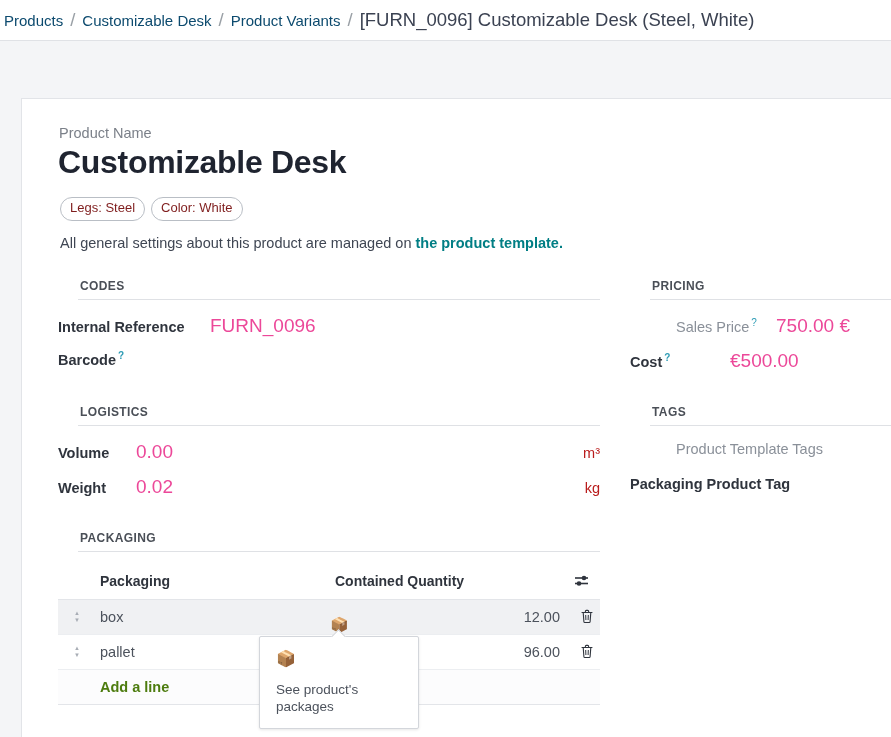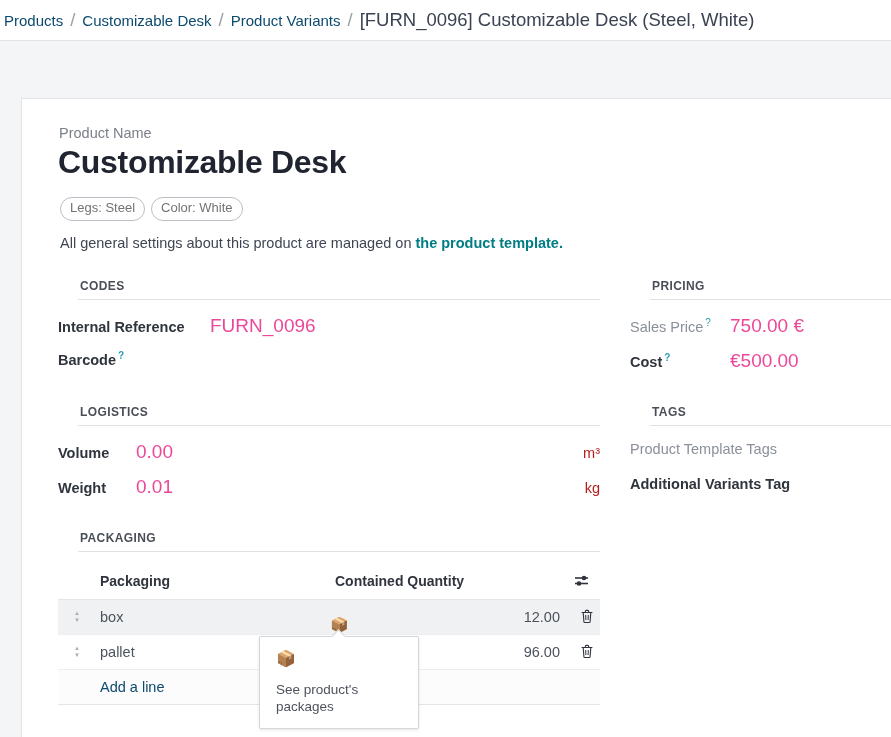--- a/index.html
+++ b/index.html
@@ -76,21 +76,21 @@
     margin: 0 0 16px 0;
     line-height: 1.2;
   }
   .chips { display: flex; gap: 6px; margin: 0 0 14px 2px; }
   .chip {
     display: inline-block;
     border: 1px solid #b9bec5;
     border-radius: 12px;
     padding: 2px 9px 3px 9px;
     font-size: 13px;
-    color: #737373;
+    color: #7f1d1d;
     line-height: 1.25;
     cursor: pointer;
   }
   .note {
     font-size: 14.5px;
     color: #3f4653;
     margin: 0 0 28px 2px;
   }
   .note a { color: #017e84; font-weight: bold; text-decoration: none; cursor: pointer; }
 
@@ -116,21 +116,21 @@
     align-items: baseline;
     min-height: 23px;
     margin-bottom: 12px;
   }
   .frow .flabel {
     font-size: 14.5px;
     font-weight: bold;
     color: #2f343d;
     flex: none;
   }
-  .frow .flabel.muted { font-weight: normal; color: #8a9099; }
+  .frow .flabel.muted { font-weight: normal; color: #8a9099; margin-left: 46px; }
   .frow .fval {
     font-size: 19px;
     color: #ec4899;
     margin-left: 10px;
     flex: 1;
   }
   .frow .fsuffix {
     font-size: 14.5px;
     color: #b91c1c;
     flex: none;
@@ -194,24 +194,25 @@
     cursor: pointer;
     vertical-align: -2px;
   }
   .cols-icon {
     display: inline-block;
     width: 16px; height: 13px;
     cursor: pointer;
     vertical-align: -1px;
   }
   .addline {
-    color: #0c4a6e;
+    color: #4d7c0f;
     font-size: 14.5px;
     cursor: pointer;
     padding-left: 4px;
+    font-weight: bold;
   }
   tr.addline-row td { background: #fcfcfd; border-bottom: 1px solid #e3e5e9; }
 
   
   .pkg-emoji {
     font-size: 15px;
     line-height: 1;
     cursor: pointer;
     user-select: none;
   }
@@ -298,21 +299,21 @@
         <div class="sect-title gap">LOGISTICS</div>
 
         <div class="lw-logi">
           <div class="frow">
             <span class="flabel">Volume</span>
             <span class="fval">0.00</span>
             <span class="fsuffix">m³</span>
           </div>
           <div class="frow">
             <span class="flabel">Weight</span>
-            <span class="fval">0.01</span>
+            <span class="fval">0.02</span>
             <span class="fsuffix">kg</span>
           </div>
         </div>
 
         <div class="pack-wrap">
           <div class="sect-title">PACKAGING</div>
 
           <table class="pack">
             <thead>
               <tr>
@@ -406,21 +407,21 @@
         </div>
 
         <div class="sect-title gap">TAGS</div>
 
         <div>
           <div class="frow">
             <span class="flabel muted">Product Template Tags</span>
             <span class="fval"></span>
           </div>
           <div class="frow">
-            <span class="flabel">Additional Variants Tag</span>
+            <span class="flabel">Packaging Product Tag</span>
             <span class="fval"></span>
           </div>
         </div>
 
       </div>
     </div>
 
   </div>
 </div>
 

